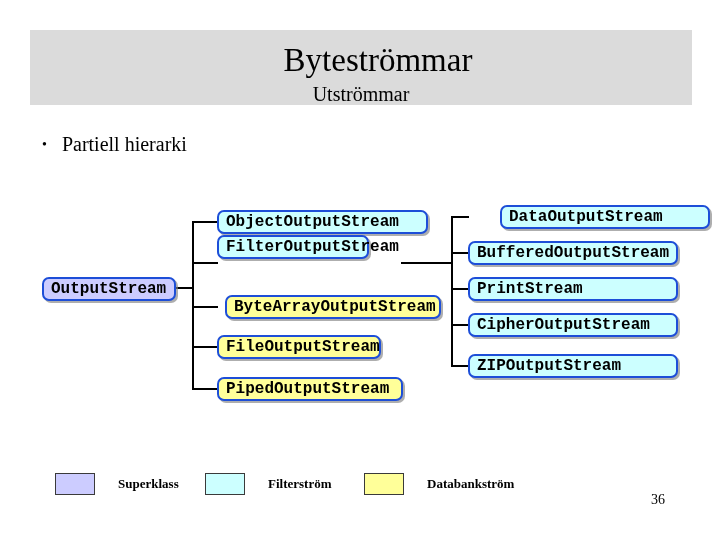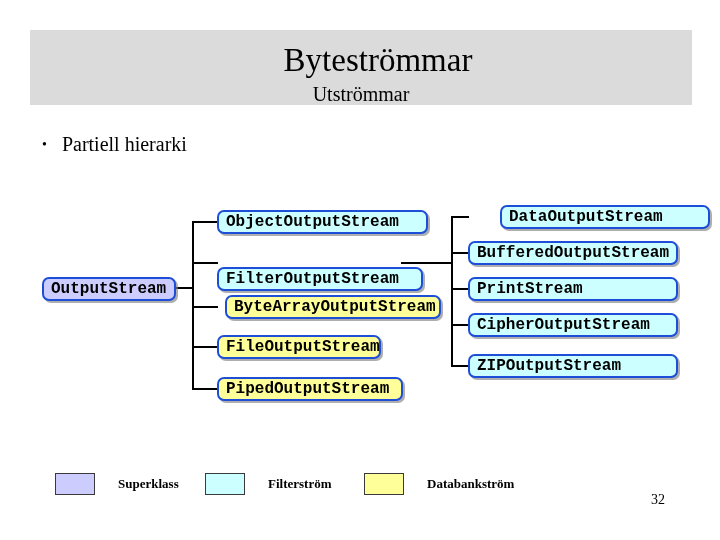--- a/index.html
+++ b/index.html
@@ -32,21 +32,21 @@
     display:flex;align-items:center;
     padding-left:7px;white-space:nowrap;
     font-family:"Liberation Mono", monospace;
     font-weight:bold;font-size:16px;color:#000;
   }
   .purple{background:#ccccff;}
   .cyan{background:#ccffff;}
   .yellow{background:#ffff99;}
   .n-root{left:42px;top:277px;width:134px;}
   .n-m0{left:217px;top:210px;width:211px;}
-  .n-m1{left:217px;top:267px;width:206px;}
+  .n-m1{left:217px;top:235px;width:152px;}
   .n-m2{left:217px;top:295px;width:216px;margin-left:8px;}
   .n-m3{left:217px;top:335px;width:164px;}
   .n-m4{left:217px;top:377px;width:186px;}
   .n-r0{left:468px;top:205px;width:210px;margin-left:32px;}
   .n-r1{left:468px;top:241px;width:210px;}
   .n-r2{left:468px;top:277px;width:210px;}
   .n-r3{left:468px;top:313px;width:210px;}
   .n-r4{left:468px;top:354px;width:210px;}
   
   .ln{position:absolute;background:#000;}
@@ -123,13 +123,13 @@
 </div>
 <div class="leg leg-2">
   <span class="swatch cyan"></span>
   <span>Filterström</span>
 </div>
 <div class="leg leg-3">
   <span class="swatch yellow"></span>
   <span>Databankström</span>
 </div>
 
-<div class="pagenum">32</div>
+<div class="pagenum">36</div>
 
 </body></html>

